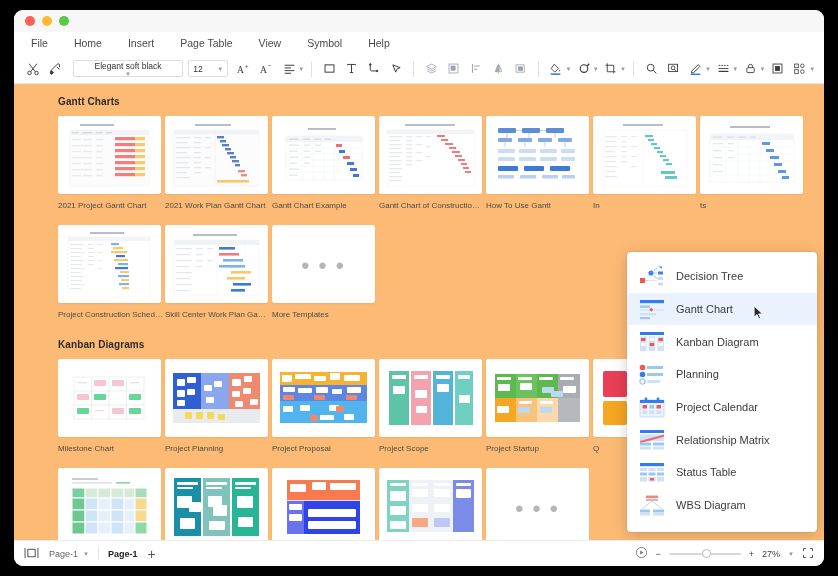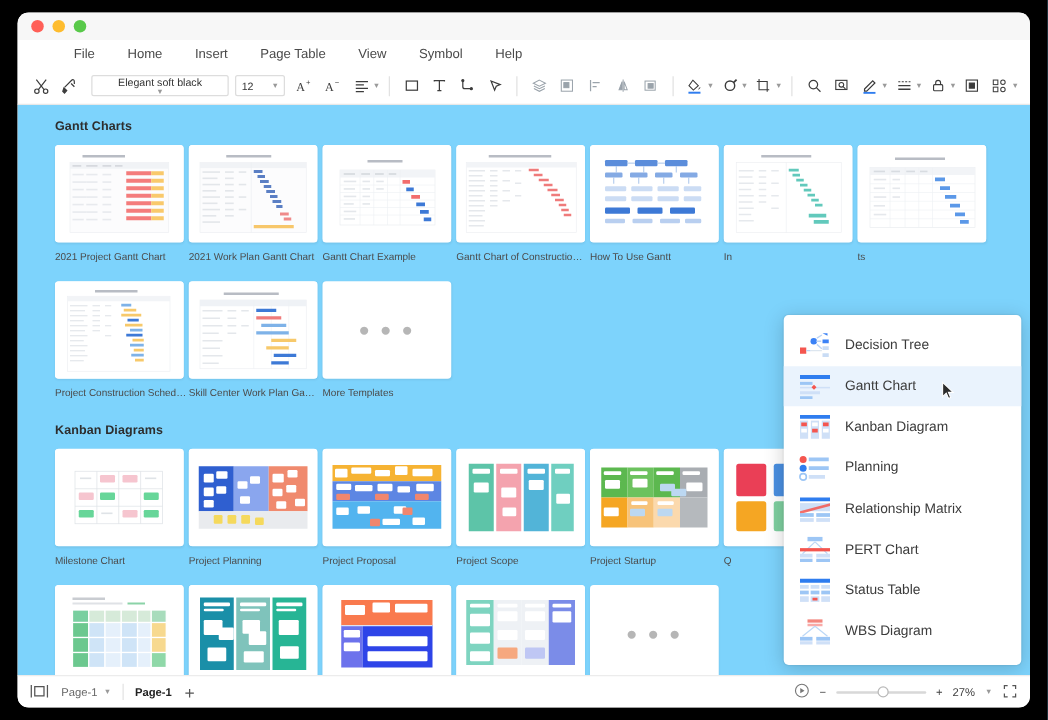--- a/index.html
+++ b/index.html
@@ -21,21 +21,21 @@
   .titlebar{
     height:22px; background:#f7f7f7; flex:0 0 22px;
     display:flex; align-items:center; padding-left:11px; gap:7px;
   }
   .dot{ width:10px;height:10px;border-radius:50%; }
   .dot.r{background:#ff5f57;} .dot.y{background:#febc2e;} .dot.g{background:#59c94a;}
 
   
   .menubar{
     height:22px; flex:0 0 22px; background:#fff;
-    display:flex; align-items:center; padding-left:32px;
+    display:flex; align-items:center; padding-left:4px;
     font-size:10.5px; color:#4a4a4a;
   }
   .menubar .mi{ padding:0 13px; cursor:default; white-space:nowrap;}
 
   
   .toolbar{
     height:30px; flex:0 0 30px; background:#fff;
     border-bottom:1px solid #e8e8e8;
     display:flex; align-items:center; padding:0 8px; gap:0px;
   }
@@ -51,22 +51,22 @@
   .sizebox{
     width:42px;height:17px;border:1px solid #ddd;border-radius:2px;
     display:flex;align-items:center;padding:0 4px;margin-left:5px;
     font-size:8.5px;color:#333;justify-content:space-between;
   }
   .caret{font-size:6px;color:#999;}
   .mini-caret{font-size:6px;color:#9a9a9a;margin-left:-2px;margin-right:1px;}
 
   
   .canvas{
-    flex:1 1 auto; background:#7dd3fc; position:relative;
-    overflow:hidden; padding:12px 0 0 0;
+    flex:1 1 auto; background:#fdba74; position:relative;
+    overflow:hidden; padding:12px 0 0 14px;
   }
   .sec-title{
     font-size:10px;font-weight:bold;color:#2d2d2d;
     margin:0 0 9px 30px; letter-spacing:.1px;
   }
   .grid{ display:flex; margin-left:30px; gap:0px;}
   .card{ width:107px; margin-right:0px; }
   .thumbwrap{
     width:103px;height:78px;background:#fff;border-radius:3px;
     box-shadow:0 1px 2px rgba(0,0,0,.07);
@@ -1125,50 +1125,53 @@
             <rect x="8" y="2" width="16" height="3" fill="#9dc6f5"></rect>
             <circle cx="3.5" cy="10.5" r="2.8" fill="#2f7def"></circle>
             <rect x="8" y="9" width="16" height="3" fill="#9dc6f5"></rect>
             <circle cx="3.5" cy="17.5" r="2.6" fill="none" stroke="#9dc6f5" stroke-width="1.3"></circle>
             <rect x="8" y="16" width="13" height="3" fill="#cfe0f7"></rect>
           </svg>
         </span>
         <span>Planning</span>
       </div>
 
+      <div class="ditem">
+        <span class="dicon">
+          <svg width="26" height="21" viewBox="0 0 26 21">
+            <rect x="1" y="3" width="24" height="17" fill="#eaf2fd" stroke="#bcd8f7" stroke-width=".8"></rect>
+            <rect x="1" y="3" width="24" height="3" fill="#2f7def"></rect>
+            <circle cx="7" cy="2" r="1.4" fill="#2f7def"></circle>
+              <circle cx="19" cy="2" r="1.4" fill="#2f7def"></circle>
+            <rect x="3.5" y="8" width="4.5" height="3.5" fill="#f4564f"></rect>
+            <rect x="10.5" y="8" width="4.5" height="3.5" fill="#9dc6f5"></rect>
+            <rect x="17.5" y="8" width="4.5" height="3.5" fill="#f4564f"></rect>
+            <rect x="3.5" y="13.5" width="4.5" height="3.5" fill="#cfe0f7"></rect>
+            <rect x="10.5" y="13.5" width="4.5" height="3.5" fill="#cfe0f7"></rect>
+            <rect x="17.5" y="13.5" width="4.5" height="3.5" fill="#cfe0f7"></rect>
+          </svg>
+        </span>
+        <span>Project Calendar</span>
+      </div>
 
       <div class="ditem">
         <span class="dicon">
           <svg width="26" height="21" viewBox="0 0 26 21">
             <rect x="1" y="1" width="24" height="3" fill="#2f7def"></rect>
             <rect x="1" y="5.5" width="24" height="6.5" fill="#cfe0f7"></rect>
             <path d="M1 12 25 5.5v2.2L1 14.2z" fill="#f4564f" opacity=".85"></path>
             <rect x="1" y="13.5" width="11" height="3" fill="#9dc6f5"></rect>
             <rect x="14" y="13.5" width="11" height="3" fill="#9dc6f5"></rect>
             <rect x="1" y="17.5" width="11" height="3" fill="#cfe0f7"></rect>
             <rect x="14" y="17.5" width="11" height="3" fill="#cfe0f7"></rect>
           </svg>
         </span>
         <span>Relationship Matrix</span>
       </div>
 
-      <div class="ditem">
-        <span class="dicon">
-          <svg width="26" height="21" viewBox="0 0 26 21">
-            <rect x="7" y="0.5" width="12" height="3.5" fill="#9dc6f5"></rect>
-            <path d="M13 4.5 3 14M13 4.5 23 14" stroke="#bcd8f7" stroke-width="1" fill="none"></path>
-            <rect x="1" y="9.5" width="24" height="2.6" fill="#f4564f"></rect>
-            <rect x="1" y="14" width="10" height="3" fill="#cfe0f7"></rect>
-            <rect x="14" y="14" width="11" height="3" fill="#cfe0f7"></rect>
-            <rect x="1" y="18" width="10" height="2.6" fill="#9dc6f5"></rect>
-            <rect x="14" y="18" width="11" height="2.6" fill="#9dc6f5"></rect>
-          </svg>
-        </span>
-        <span>PERT Chart</span>
-      </div>
 
       <div class="ditem">
         <span class="dicon">
           <svg width="26" height="21" viewBox="0 0 26 21">
             <rect x="1" y="1" width="24" height="3.2" fill="#2f7def"></rect>
             <rect x="1" y="6" width="7" height="3" fill="#cfe0f7"></rect>
             <rect x="9.5" y="6" width="7" height="3" fill="#cfe0f7"></rect>
             <rect x="18" y="6" width="7" height="3" fill="#cfe0f7"></rect>
             <rect x="1" y="10.5" width="7" height="3" fill="#9dc6f5"></rect>
             <rect x="9.5" y="10.5" width="7" height="3" fill="#9dc6f5"></rect>

